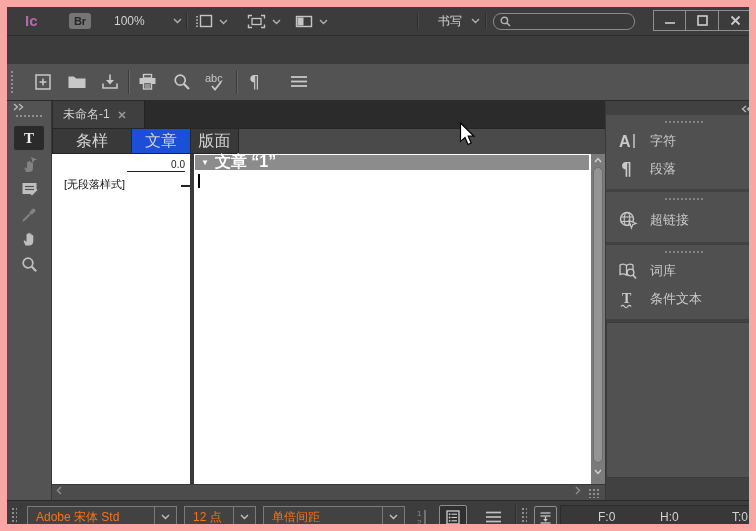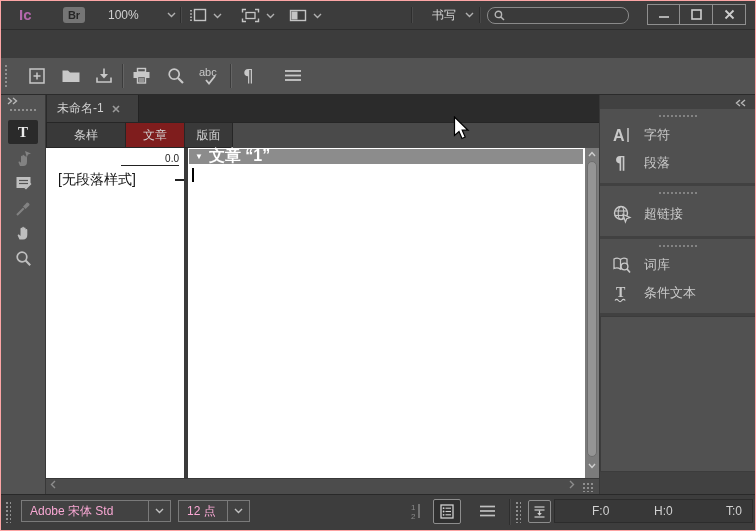--- a/index.html
+++ b/index.html
@@ -1,19 +1,19 @@
 <!DOCTYPE html>
 <html><head>
 <meta charset="utf-8">
 <style>
   html,body{margin:0;padding:0;background:#262626;}
   #app{
     position:relative;width:756px;height:531px;overflow:hidden;
     font-family:"Liberation Sans","DejaVu Sans",sans-serif;
-    background:#3c3c3c;border:1px solid #fca5a5;box-sizing:border-box;
+    background:#3c3c3c;border:7px solid #fca5a5;box-sizing:border-box;
     -webkit-font-smoothing:antialiased;
   }
   .abs{position:absolute;}
   .row{display:flex;align-items:center;}
   .txt{color:#d2d2d2;font-size:12px;white-space:nowrap;margin-left:11px;}
   svg{display:block;}
   
   #titlebar{left:0;top:0;width:754px;height:28px;background:#3c3c3c;border-bottom:1px solid #2d2d2d;}
   .logo{font-weight:bold;font-size:15px;letter-spacing:0;}
   .br-btn{background:#757575;color:#262626;font-weight:bold;font-size:11px;border-radius:3px;
@@ -34,43 +34,43 @@
   #main{left:0;top:94px;width:754px;height:399px;background:#2b2b2b;}
   #tools{left:0;top:0;width:45px;height:399px;background:#535353;border-right:1px solid #383838;box-sizing:border-box;}
   .tool{width:30px;height:24px;margin:2px auto;display:flex;align-items:center;justify-content:center;border-radius:2px;}
   .tool.sel{background:#2a2a2a;}
   #center{left:45px;top:0;width:490px;height:399px;}
   #doctabs{left:0;top:0;width:553px;height:27px;background:#2b2b2b;}
   .doctab{position:absolute;left:1px;top:0;width:92px;height:27px;background:#3f3f3f;border-right:1px solid #232323;
           display:flex;align-items:center;padding:0 10px;box-sizing:border-box;color:#d0d0d0;font-size:12px;gap:8px;}
   #viewtabs{left:0;top:27px;width:553px;height:26px;background:#4a4a4a;border-top:1px solid #262626;box-sizing:border-box;display:flex;}
   .viewtab{height:25px;border:1px solid #262626;border-top:none;box-sizing:border-box;background:#393939;color:#d2d2d2;
-           font-size:12px;display:flex;align-items:center;justify-content:center;}
-  .viewtab.active{background:#7f1d1d;}
+           font-size:16px;display:flex;align-items:center;justify-content:center;}
+  .viewtab.active{background:#1d4ed8;}
   #content{left:0;top:53px;width:553px;height:330px;background:#86efac;}
   #galley{left:0;top:0;width:138px;height:330px;background:#fff;}
   #gdivider{left:138px;top:0;width:4px;height:330px;background:#3a3a3a;}
   #story{left:142px;top:0;width:397px;height:330px;background:#fff;}
   .storyhdr{position:absolute;left:1px;top:1px;width:394px;height:15px;background:#8c8c8c;display:flex;align-items:center;color:#fff;}
   .caret{position:absolute;left:4px;top:20px;width:2px;height:14px;background:#000;}
   #vscroll{left:539px;top:0;width:14px;height:330px;background:#7b7b7b;}
   .vthumb{position:absolute;left:2px;top:13px;width:10px;height:296px;background:#949494;border:1px solid #6d6d6d;border-radius:5px;box-sizing:border-box;}
   #hscroll{left:0;top:383px;width:553px;height:16px;background:#4c4c4c;border-top:1px solid #383838;box-sizing:border-box;}
   .chev{color:#9f9f9f;font-size:10px;line-height:14px;}
   
   #dock{left:598px;top:0;width:156px;height:399px;background:#414141;border-left:1px solid #383838;box-sizing:border-box;}
   .dockgroup{background:#505050;margin-bottom:3px;padding:3px 0 6px 0;}
   .dockrow{display:flex;align-items:center;height:28px;padding-left:12px;gap:12px;}
   .dockrow .lbl{color:#c9c9c9;font-size:13px;}
   .handle{width:40px;height:5px;margin:2px auto 2px auto;background-image:radial-gradient(circle,#838383 0.9px,transparent 1px);background-size:4px 4px;}
   .dockempty{margin-top:0;height:154px;background:#515151;border:1px solid #3c3c3c;border-right:none;}
   
   #statusbar{left:0;top:493px;width:754px;height:36px;background:#3d3d3d;border-top:1px solid #292929;box-sizing:border-box;}
   .combo{position:absolute;top:5px;height:22px;background:#424242;border:1px solid #7a7a7a;box-sizing:border-box;display:flex;align-items:center;}
-  .combo .val{color:#f9a8d4;font-size:12px;padding:0 8px;flex:1;}
+  .combo .val{color:#f97316;font-size:12px;padding:0 8px;flex:1;}
   .combo .arr{width:21px;height:100%;border-left:1px solid #7a7a7a;display:flex;align-items:center;justify-content:center;}
   .sicon{position:absolute;top:6px;display:flex;align-items:center;justify-content:center;}
   .counts{position:absolute;top:4px;height:24px;background:#383838;border:1px solid #2c2c2c;box-sizing:border-box;
           display:flex;align-items:center;color:#d2d2d2;font-size:12px;}
   .vdots{background-image:radial-gradient(circle,#8f8f8f 1px,transparent 1.1px);background-size:4px 4px;}
 </style>
 </head>
 <body>
 
 <div id="app">
@@ -301,21 +301,21 @@
 
       <div id="viewtabs" class="abs">
         <div class="viewtab" style="width:80px;">条样</div>
         <div class="viewtab active" style="width:59px;border-left:none;">文章</div>
         <div class="viewtab" style="width:48px;border-left:none;">版面</div>
       </div>
 
       <div id="content" class="abs">
         <div id="galley" class="abs">
           <div class="abs" style="left:75px;top:5px;width:58px;text-align:right;font-size:10px;color:#222;border-bottom:1px solid #222;padding-bottom:1px;">0.0</div>
-          <div class="abs" style="left:4px;top:23px;font-size:14px;color:#141414;padding-left:8px;">[无段落样式]</div>
+          <div class="abs" style="left:4px;top:23px;font-size:11px;color:#141414;padding-left:8px;">[无段落样式]</div>
           <div class="abs" style="left:129px;top:31px;width:9px;height:2px;background:#222;"></div>
         </div>
         <div id="gdivider" class="abs"></div>
 
         <div id="story" class="abs">
           <div class="storyhdr">
             <span style="font-size:8px;margin:0 6px 0 6px;">▼</span>
             <span style="font-size:16px;font-weight:bold;">文章 “1”</span>
           </div>
           <div class="caret"></div>
@@ -438,20 +438,28 @@
         </span>
     </div>
     <div class="combo" style="left:177px;width:72px;">
       <span class="val">12 点</span>
       <span class="arr">
           <svg width="9" height="6" viewBox="0 0 9 6">
             <polyline points="1,1 4.5,4.5 8,1" fill="none" stroke="#c0c0c0" stroke-width="1.4"></polyline>
           </svg>
         </span>
     </div>
+    <div class="combo" style="left:256px;width:142px;">
+      <span class="val">单倍间距</span>
+      <span class="arr">
+          <svg width="9" height="6" viewBox="0 0 9 6">
+            <polyline points="1,1 4.5,4.5 8,1" fill="none" stroke="#c0c0c0" stroke-width="1.4"></polyline>
+          </svg>
+        </span>
+    </div>
 
     <div class="sicon" style="left:409px;">
       <svg width="16" height="20" viewBox="0 0 16 20">
           <text x="1" y="9" font-size="8" fill="#8a8a8a" font-family="Liberation Sans,sans-serif">1</text>
           <text x="1" y="18" font-size="8" fill="#8a8a8a" font-family="Liberation Sans,sans-serif">2</text>
           <line x1="9" y1="3" x2="9" y2="17" stroke="#8a8a8a" stroke-width="1.4"></line>
         </svg>
     </div>
     <div class="sicon" style="left:432px;top:4px;width:28px;height:25px;background:#303030;border:1px solid #8d8d8d;box-sizing:border-box;border-radius:2px;">
       <svg width="14" height="15" viewBox="0 0 14 15">

